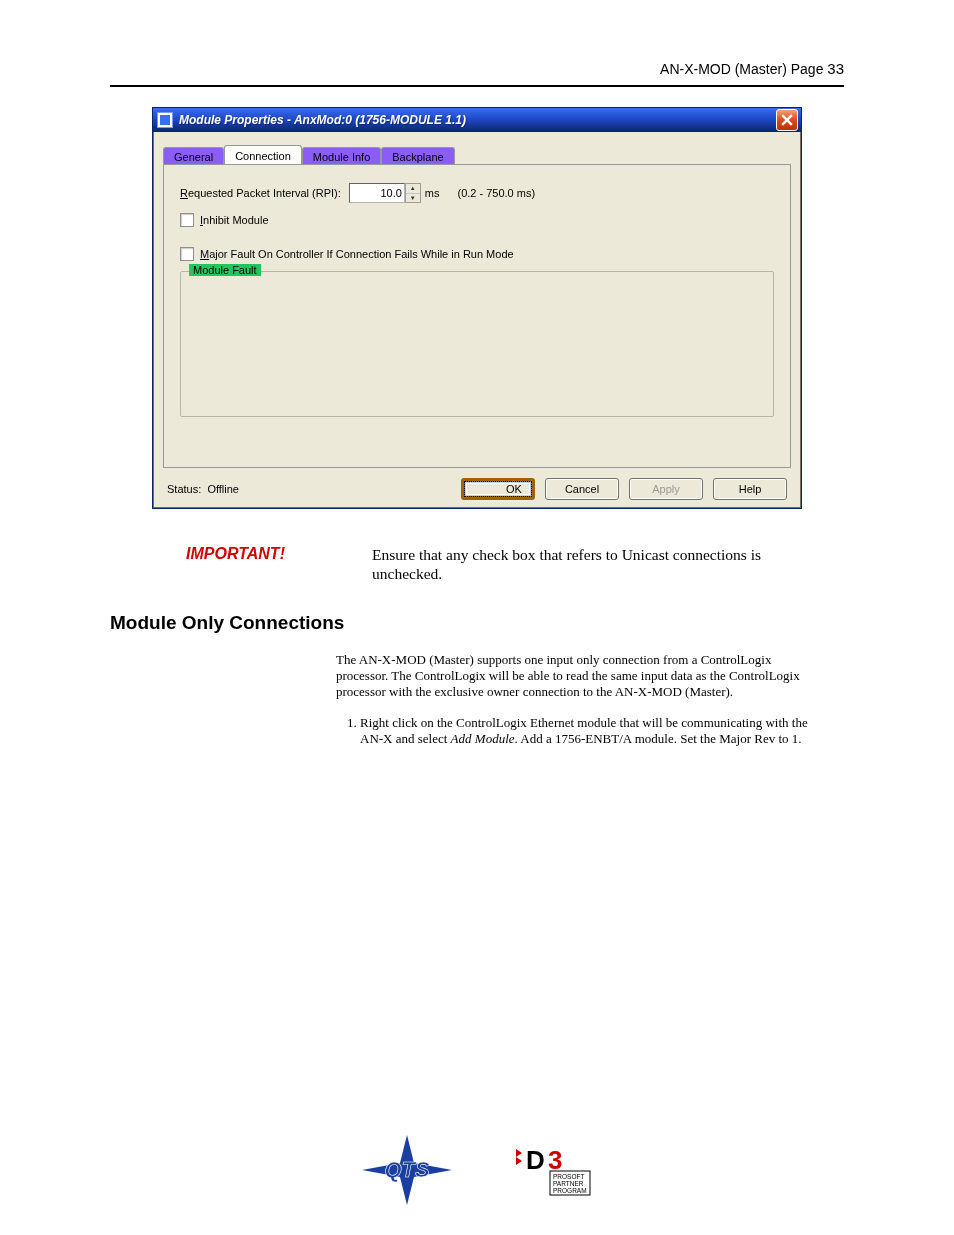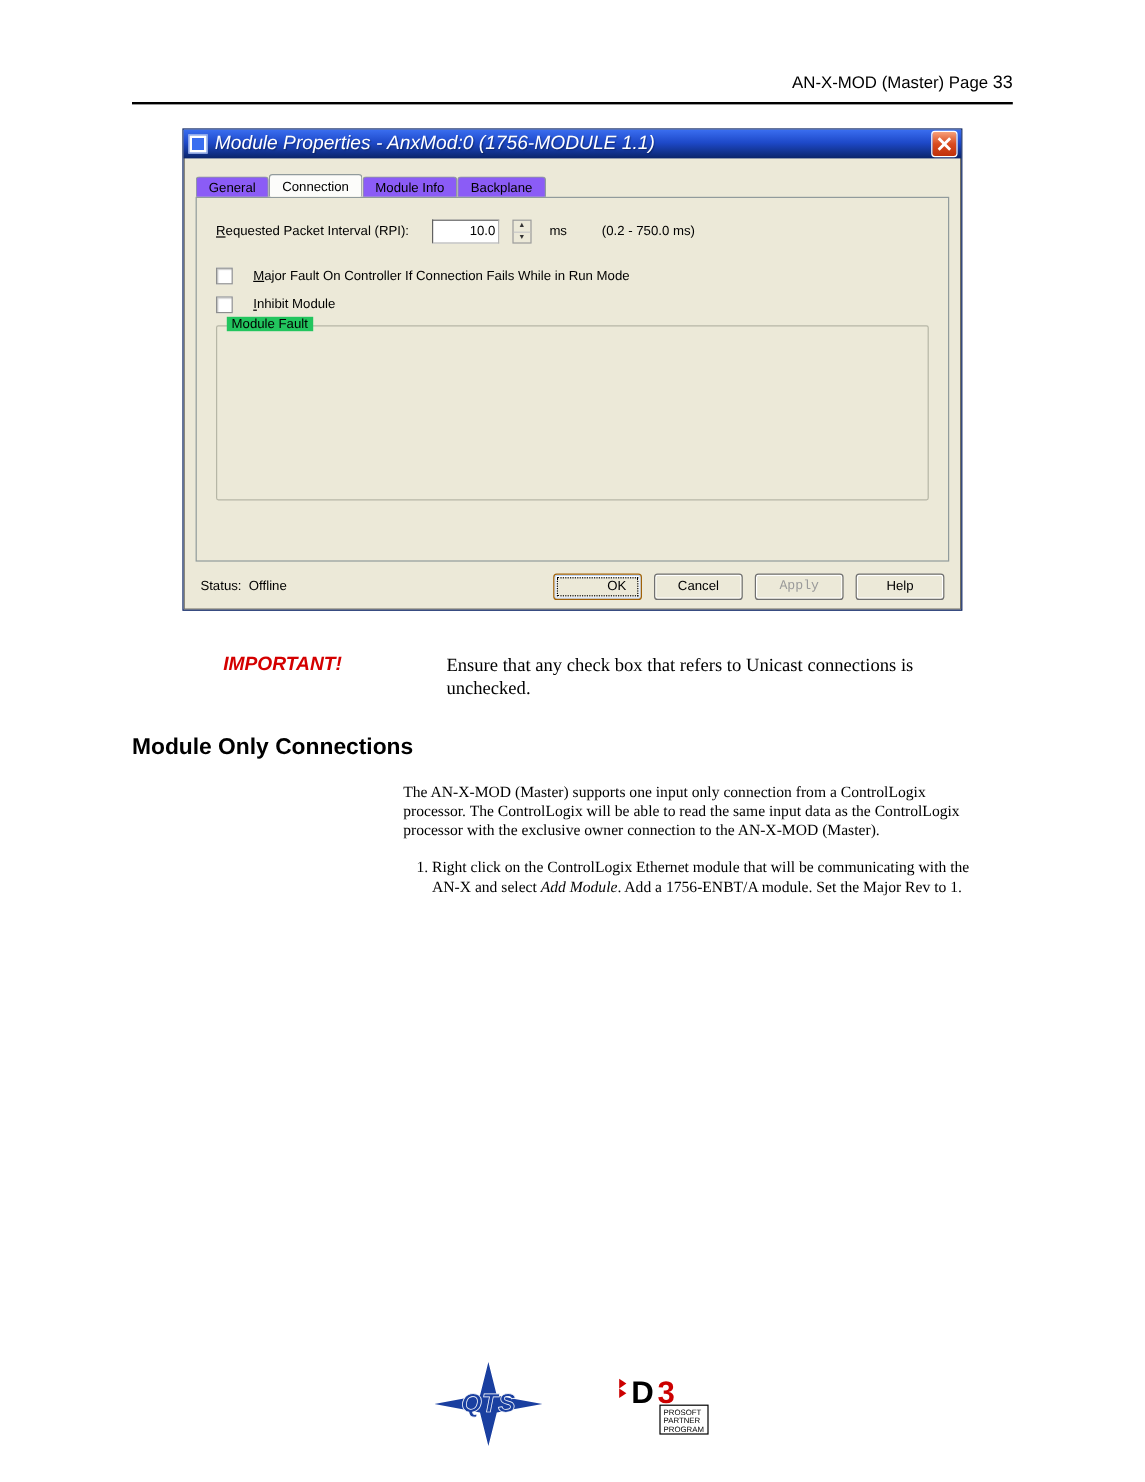--- a/index.html
+++ b/index.html
@@ -55,22 +55,22 @@
     margin-right: 6px;
     position: relative;
   }
   .titlebar .app-icon::after{
     content:"";
     position:absolute; inset:2px;
     background:#3a6ef0;
   }
   .titlebar .title-text {
     flex: 1;
-    font-weight: normal;
-    font-size: 16px;
+    font-weight: bold;
+    font-size: 12px;
     font-style: italic;
     text-shadow: 1px 1px 1px rgba(0,0,0,.3);
     white-space: nowrap;
     overflow: hidden;
   }
   .titlebar .close-btn {
     width: 20px; height: 20px;
     background: linear-gradient(to bottom,#f7a07a,#d94b1f 50%,#c0300a);
     border: 1px solid #fff;
     border-radius: 3px;
@@ -108,21 +108,20 @@
     border: 1px solid #919b9c;
     background: #ece9d8;
     padding: 18px 16px 14px 16px;
     min-height: 270px;
     position: relative;
   }
   .row {
     display: flex;
     align-items: center;
     margin-bottom: 10px;
-    gap: 11px;
   }
   .row label { white-space: nowrap; }
   .u { text-decoration: underline; }
   .rpi-input {
     width: 50px;
     margin: 0 0 0 8px;
     text-align: right;
     border: 1px inset #b5b5b5;
     background: #fff;
     font-family: Tahoma, Arial, sans-serif;
@@ -178,27 +177,27 @@
     height: 22px;
     margin-left: 10px;
     border: 1px solid #707070;
     background: #ece9d8;
     font-family: Tahoma, Arial, sans-serif;
     font-size: 11px;
     border-radius: 3px;
     box-shadow: inset 0 0 0 1px #fff;
   }
   .btn.default {
-    border: 1px solid #a16207;
+    border: 4px solid #a16207;
     box-shadow: 0 0 0 1px #bcd4f6 inset, 0 0 0 2px #fff inset;
     outline: 1px dotted #000;
     outline-offset: -4px;
     padding-left: 38px;
   }
-  .btn.disabled { color: #9a9a9a; font-family: Liberation Mono, monospace; }
+  .btn.disabled { color: #9a9a9a; }
 
   
   .important-row {
     display: flex;
     margin: 0 0 28px 40px;
     gap: 26px;
   }
   .important-label {
     font-family: Arial, Helvetica, sans-serif;
     font-weight: bold;
@@ -285,28 +284,28 @@
           <label><span class="u">R</span><span>equested Packet Interval (RPI):</span></label>
           <input class="rpi-input" value="10.0" style="">
           <div class="spinner">
             <div>▲</div>
             <div>▼</div>
           </div>
           <span class="unit">ms</span>
           <span>(0.2 - 750.0 ms)</span>
         </div>
 
+        <div class="row">
+          <span class="chk"></span>
+          <label><span class="u">I</span><span>nhibit Module</span></label>
+        </div>
+
         <div class="row" style="margin-top:20px;">
           <span class="chk"></span>
           <label><span class="u">M</span><span>ajor Fault On Controller If Connection Fails While in Run Mode</span></label>
-        </div>
-
-        <div class="row">
-          <span class="chk"></span>
-          <label><span class="u">I</span><span>nhibit Module</span></label>
         </div>
 
         <div class="groupbox">
           <span class="legend">Module Fault</span>
         </div>
       </div>
 
       <div class="status-row">
         <span class="status">
           <span>Status:</span>&nbsp;

